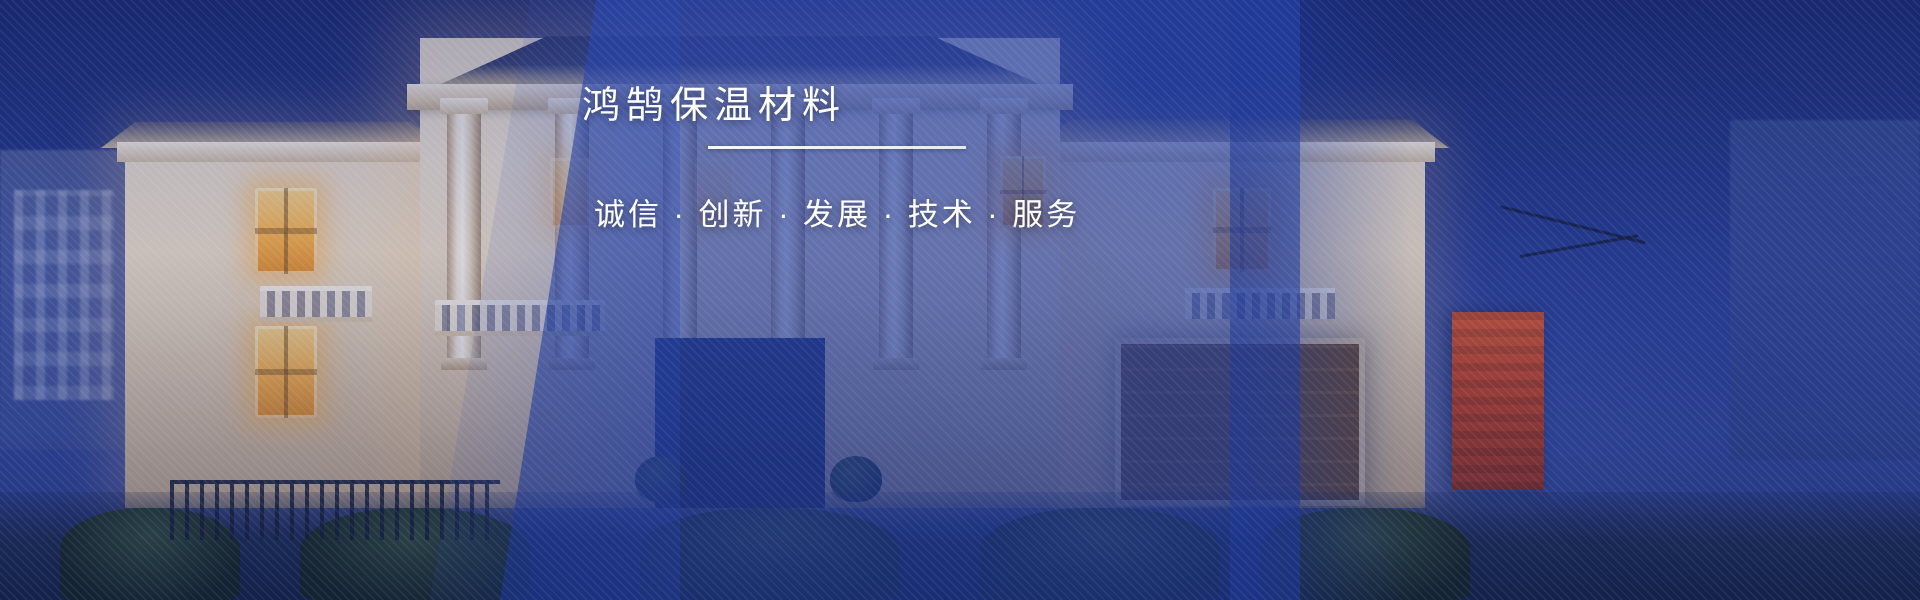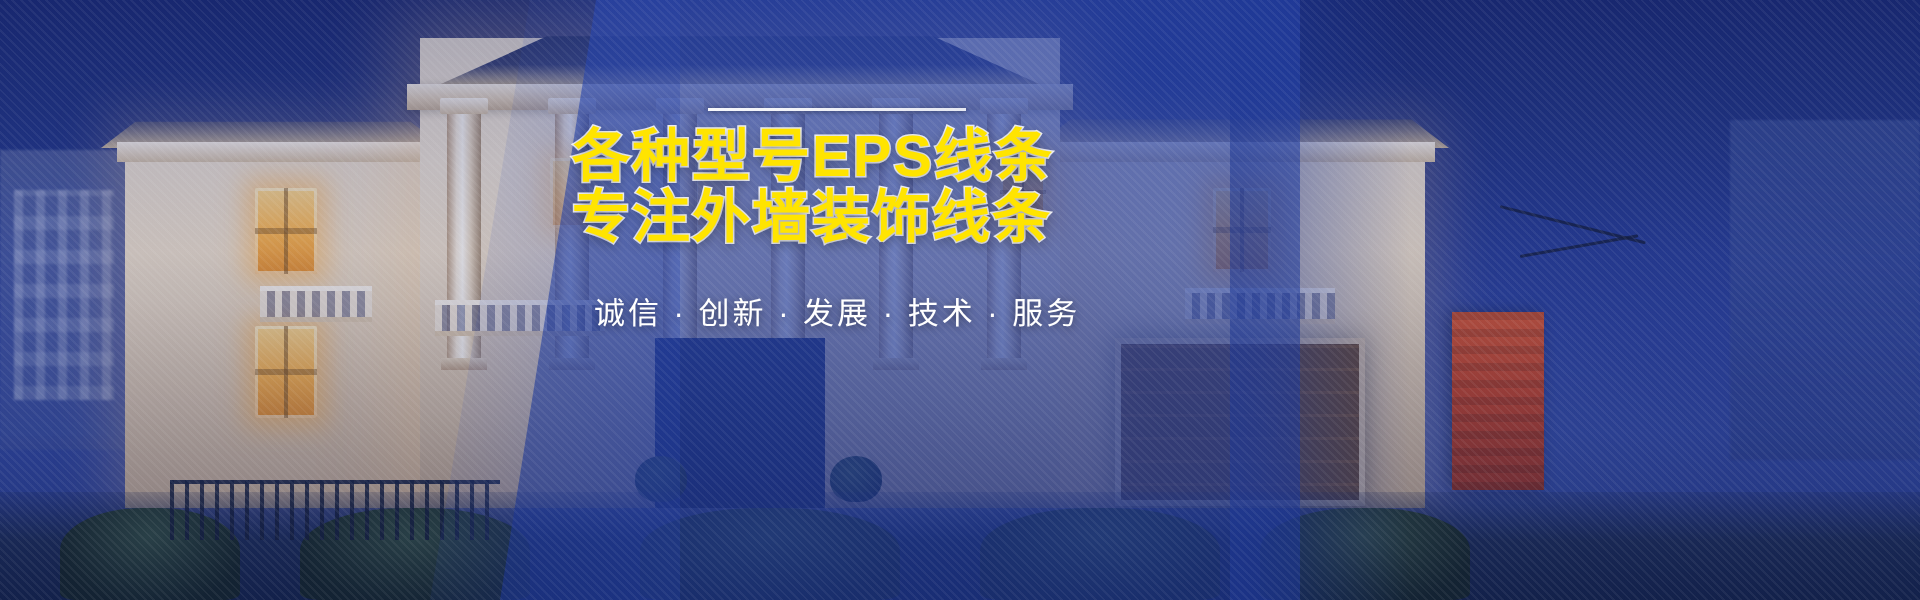--- a/index.html
+++ b/index.html
@@ -309,24 +309,21 @@
   <div class="photo-tint"></div>
 
   <div class="panel-soft"></div>
   <div class="panel"></div>
   <div class="panel-right-fade"></div>
 
   <div class="hatch"></div>
 
   <div class="copy">
 
+    <div class="brand">鸿鹄保温材料</div>
 
     <div class="divider"></div>
 
-    <div class="headline">
-      <span class="ln l1">各种型号EPS线条</span>
-      <span class="ln l2">专注外墙装饰线条</span>
-    </div>
 
     <div class="tagline">诚信 · 创新 · 发展 · 技术 · 服务</div>
   </div>
 
 </div>
 
 </body></html>

